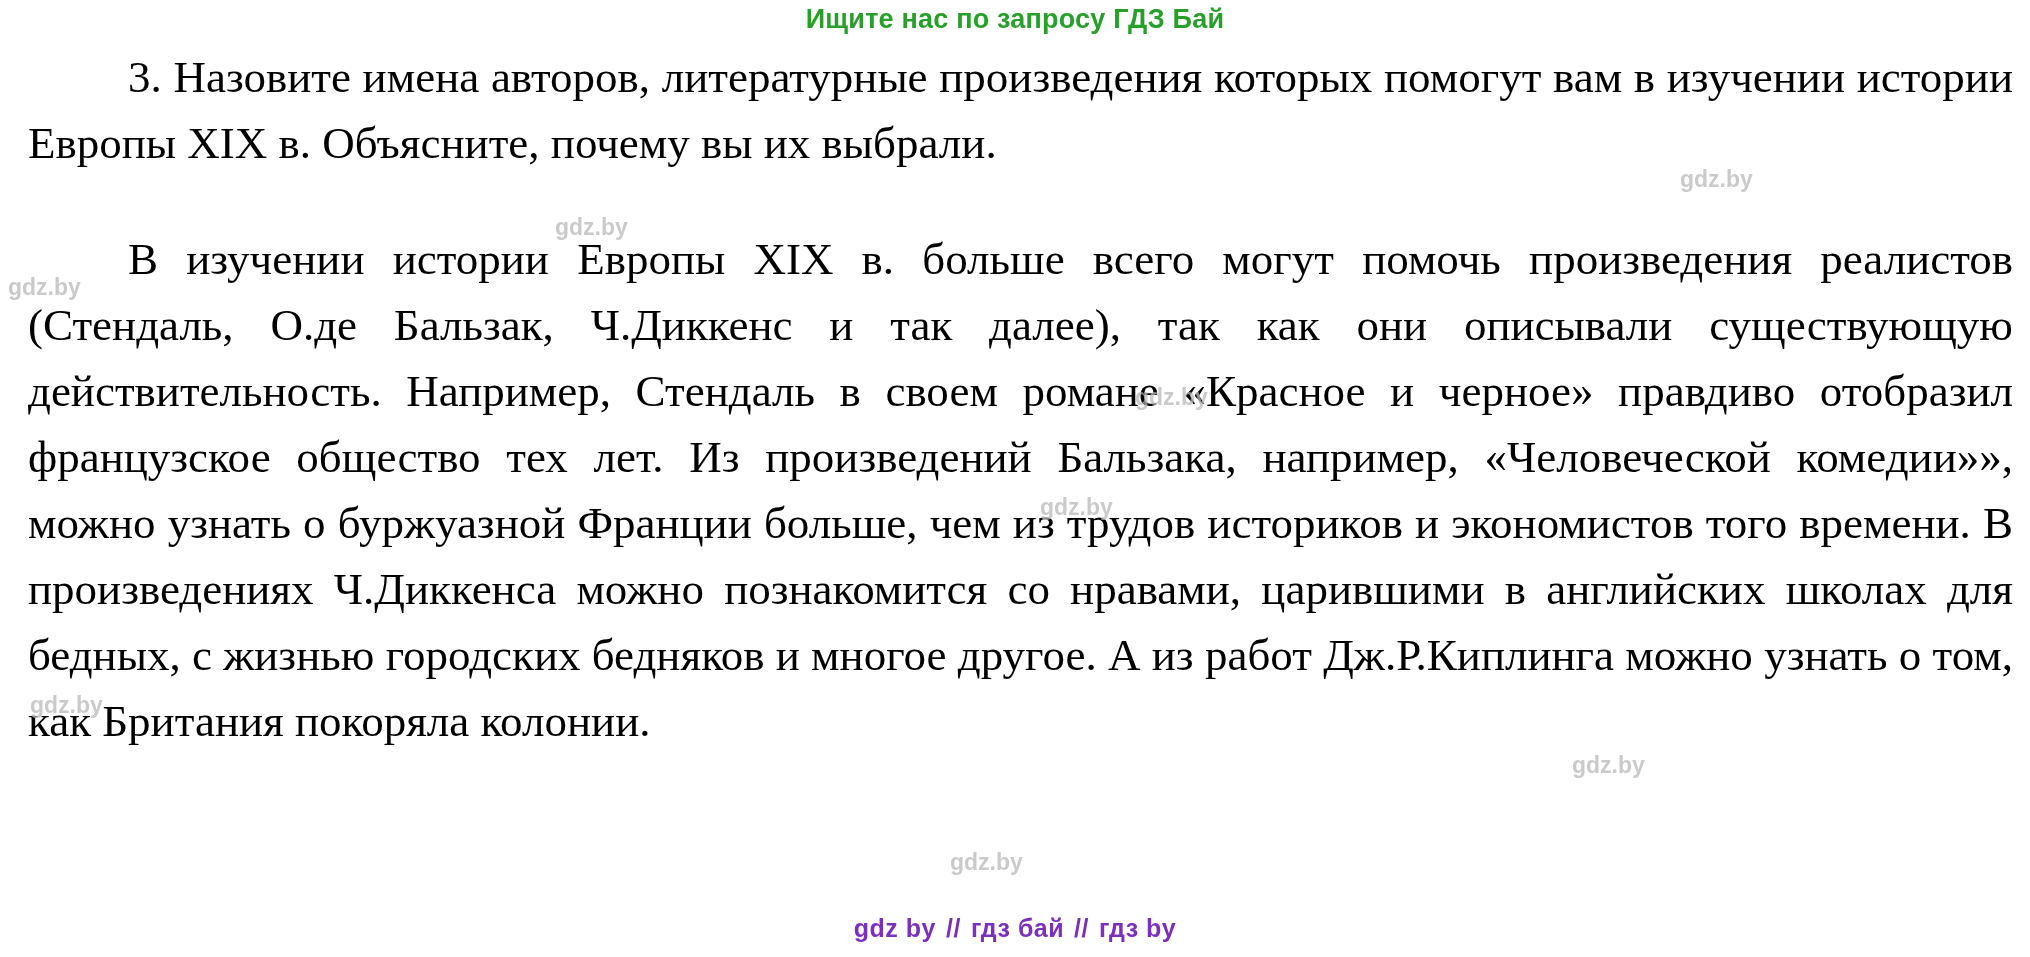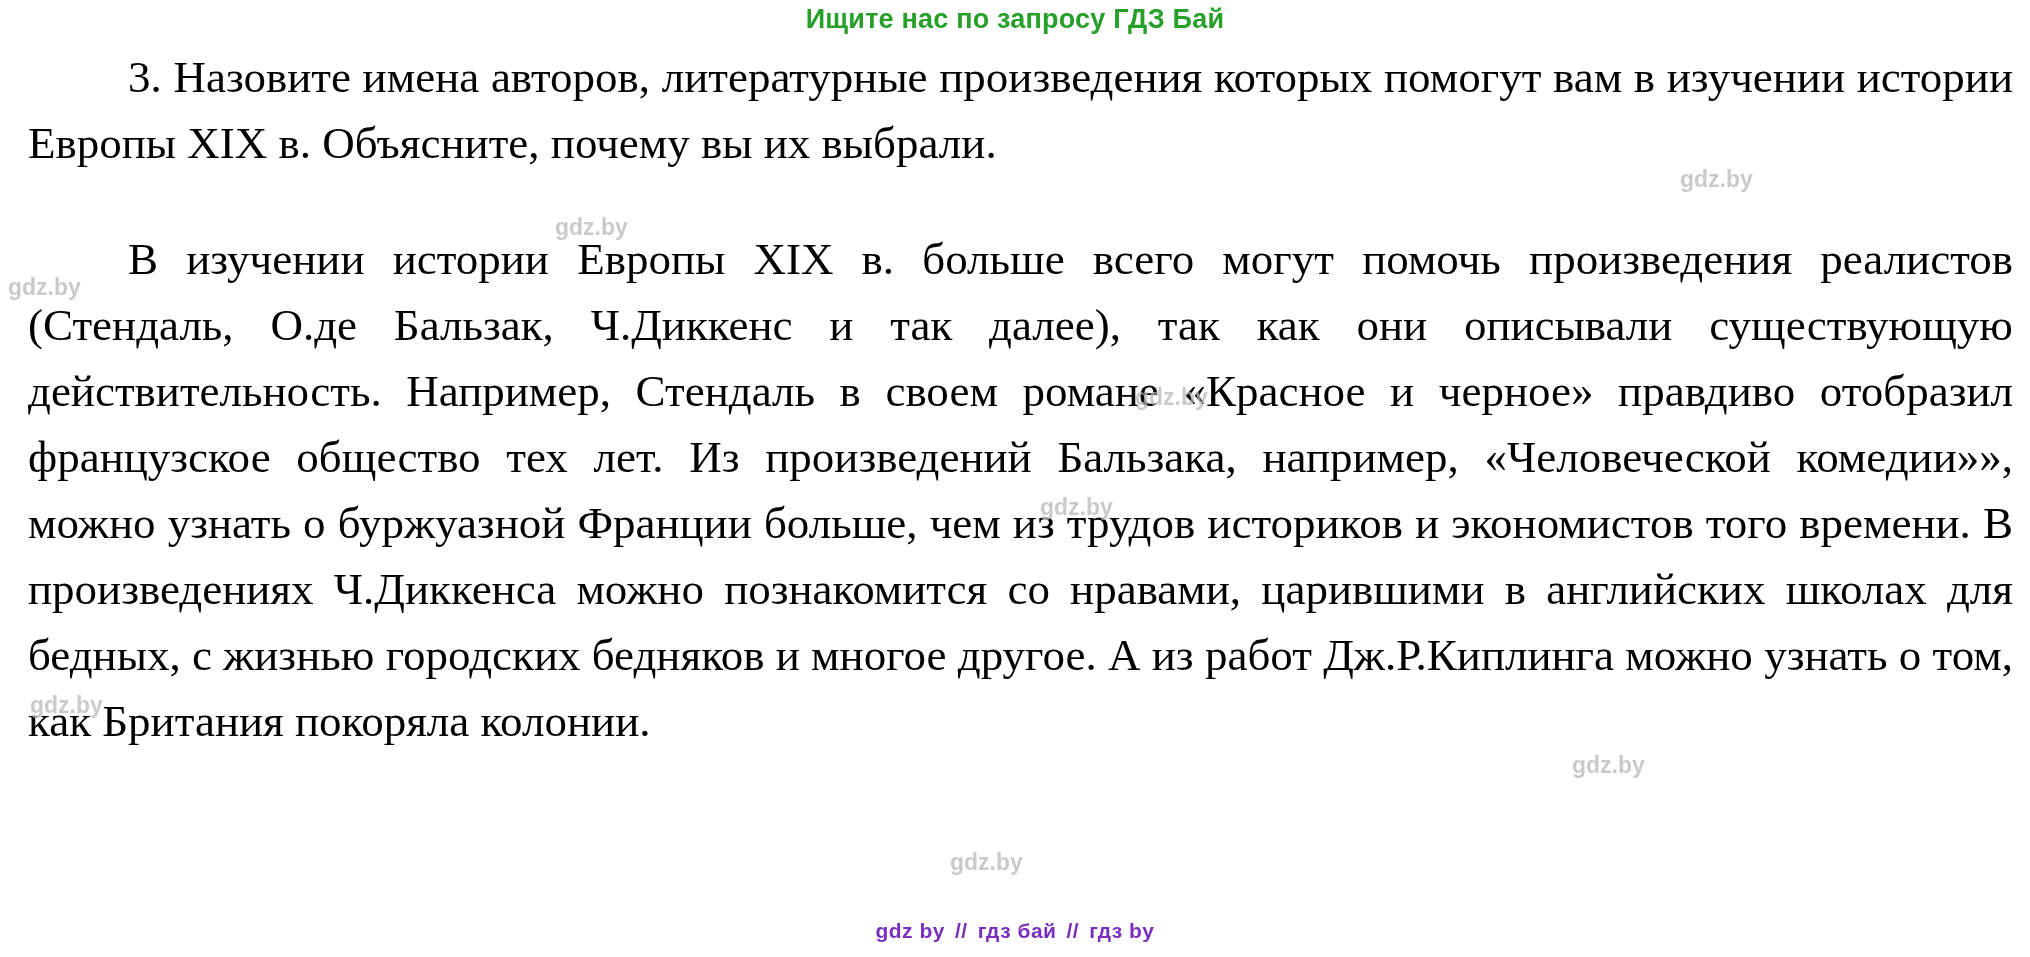--- a/index.html
+++ b/index.html
@@ -77,21 +77,21 @@
   .wm-lg { font-size: 23px; }
 
   
   .bottom-links {
     position: absolute;
     left: 0;
     bottom: 14px;
     width: 2030px;
     text-align: center;
     font-family: "Liberation Sans", sans-serif;
-    font-size: 21px;
+    font-size: 25px;
     font-weight: bold;
     color: #7b2fbe;
     letter-spacing: 0.5px;
   }
   .bottom-links a {
     color: #7b2fbe;
     text-decoration: none;
   }
   .bottom-links .sep {
     color: #7b2fbe;

